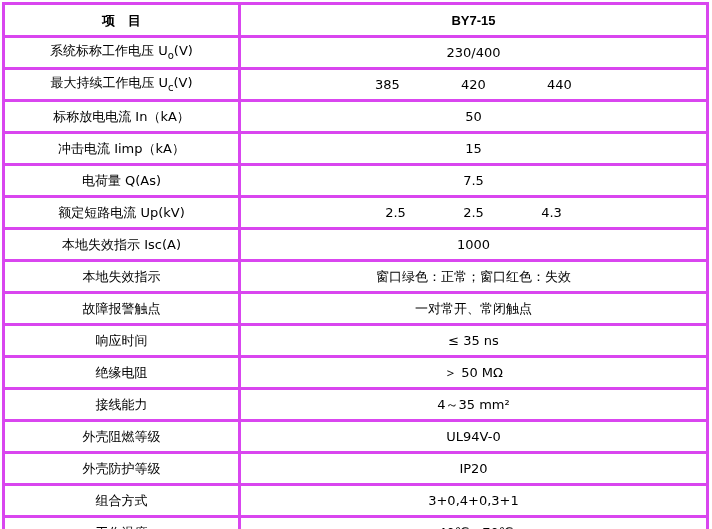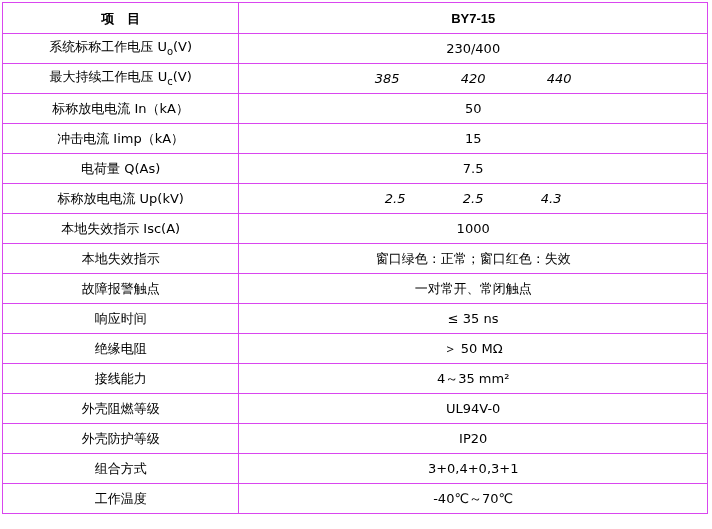--- a/index.html
+++ b/index.html
@@ -14,21 +14,21 @@
     color: #000000;
     overflow: hidden;
   }
   .spec-table {
     border-collapse: collapse;
     width: 706px;
     margin: 2px 0 0 2px;
     table-layout: fixed;
   }
   .spec-table td {
-    border: 1px solid #d946ef;
+    border: 3px solid #d946ef;
     text-align: center;
     vertical-align: middle;
     font-size: 13px;
     padding: 0;
     height: 29px;
     line-height: 15px;
   }
   .col-item { width: 236px; }
   .col-val  { width: 468px; }
 
@@ -50,21 +50,20 @@
   .triple {
     display: flex;
     justify-content: center;
     align-items: center;
     gap: 0;
   }
   .triple span {
     display: inline-block;
     width: 86px;
     text-align: center;
-    font-style: italic;
   }
   .triple.wide span {
     width: 78px;
   }
   .cjk {
     font-family: "DejaVu Sans", "Liberation Sans", sans-serif;
   }
 </style>
 </head>
 <body>
@@ -99,21 +98,21 @@
       </tr>
       <tr>
         <td class="label-cell cjk">冲击电流 Iimp（kA）</td>
         <td class="value-cell cjk">15</td>
       </tr>
       <tr>
         <td class="label-cell cjk">电荷量 Q(As)</td>
         <td class="value-cell cjk">7.5</td>
       </tr>
       <tr>
-        <td class="label-cell cjk">标称放电电流 Up(kV)</td>
+        <td class="label-cell cjk">额定短路电流 Up(kV)</td>
         <td class="value-cell cjk">
           <div class="triple wide">
             <span>2.5</span>
             <span>2.5</span>
             <span>4.3</span>
           </div>
         </td>
       </tr>
       <tr>
         <td class="label-cell cjk">本地失效指示 Isc(A)</td>

